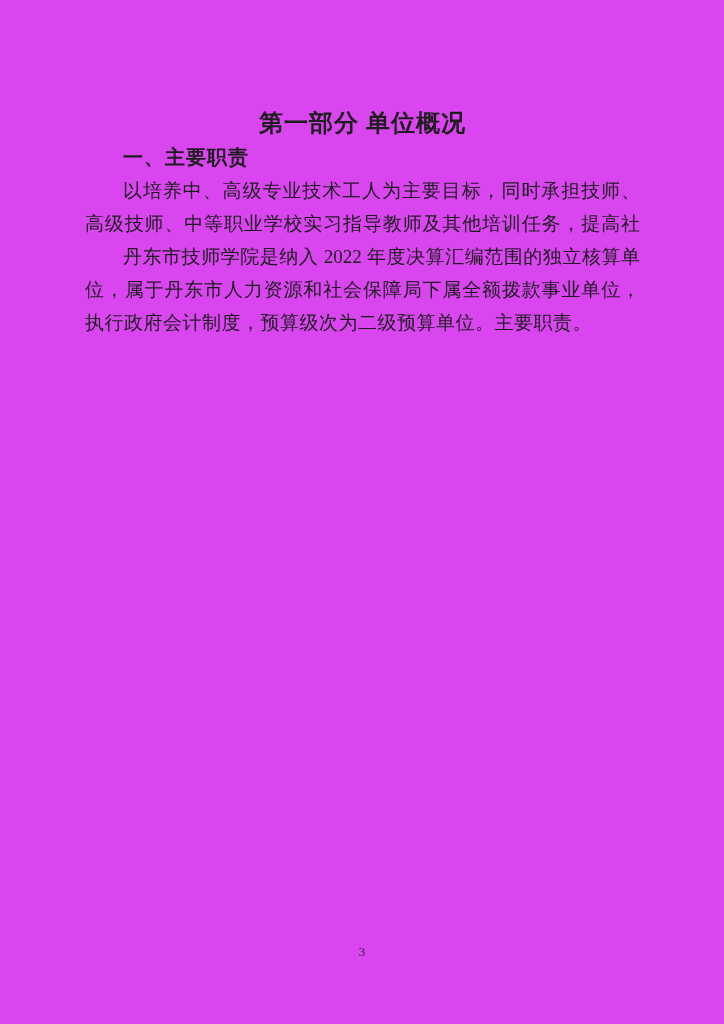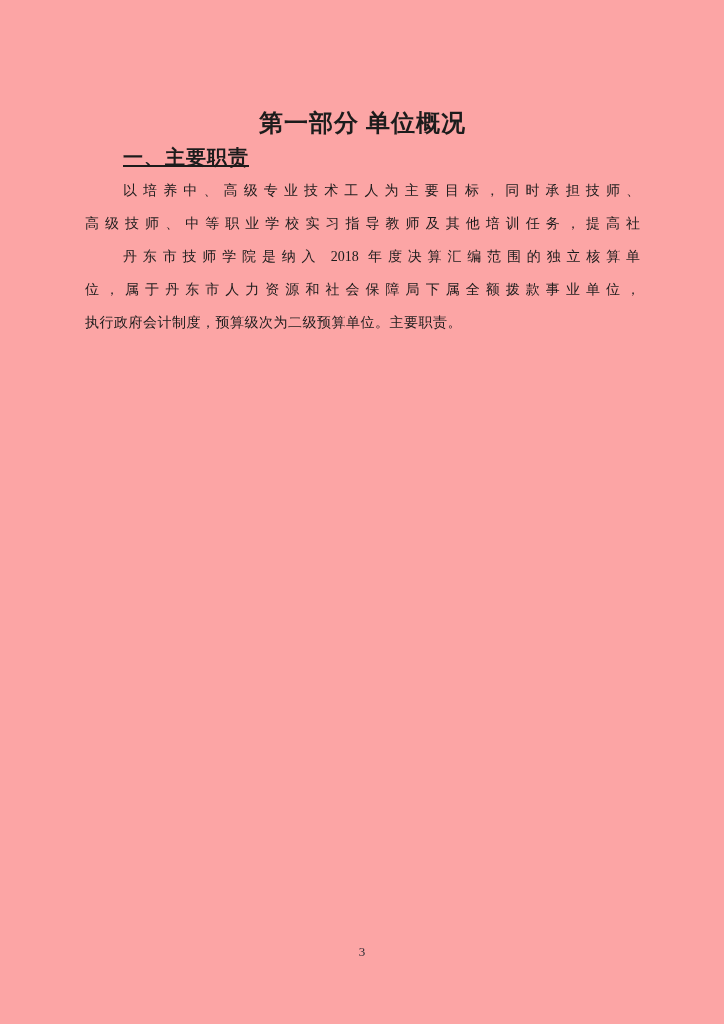--- a/index.html
+++ b/index.html
@@ -4,21 +4,21 @@
 <style>
   html, body {
     margin: 0;
     padding: 0;
     background: #ffffff;
   }
   .doc-page {
     position: relative;
     width: 724px;
     height: 1024px;
-    background: #fca5a5;
+    background: #d946ef;
     overflow: hidden;
     font-family: "Liberation Serif", "DejaVu Serif", serif;
     color: #1c1c1c;
   }
   .content {
     padding: 0 84px 0 85px; 
   }
   .doc-title {
     margin-top: 106px;
     height: 35px;
@@ -29,24 +29,23 @@
     letter-spacing: 1px;
     font-family: "Liberation Serif", "DejaVu Serif", serif;
   }
   .section-heading {
     font-family: "Liberation Sans", "DejaVu Sans", sans-serif;
     font-size: 20px;
     font-weight: bold;
     line-height: 33px;
     padding-left: 38px; 
     letter-spacing: 1px;
-    text-decoration: underline;
   }
   .body-line {
-    font-size: 14px;
+    font-size: 19px;
     line-height: 33px;
     letter-spacing: 0.5px;
     white-space: nowrap;
   }
   .body-line.indent {
     padding-left: 38px; 
   }
   .body-line.full {
     
     white-space: normal;
@@ -70,20 +69,20 @@
 
 <div class="doc-page">
   <div class="content">
 
     <div class="doc-title">第一部分 单位概况</div>
 
     <div class="section-heading">一、主要职责</div>
     <div class="body-line indent full">以培养中、高级专业技术工人为主要目标，同时承担技师、</div>
     <div class="body-line full">高级技师、中等职业学校实习指导教师及其他培训任务，提高社</div>
 
-    <div class="body-line indent full">丹东市技师学院是纳入 2018 年度决算汇编范围的独立核算单</div>
+    <div class="body-line indent full">丹东市技师学院是纳入 2022 年度决算汇编范围的独立核算单</div>
     <div class="body-line full">位，属于丹东市人力资源和社会保障局下属全额拨款事业单位，</div>
     <div class="body-line">执行政府会计制度，预算级次为二级预算单位。主要职责。</div>
 
   </div>
 
   <div class="page-number">3</div>
 </div>
 
 </body></html>

